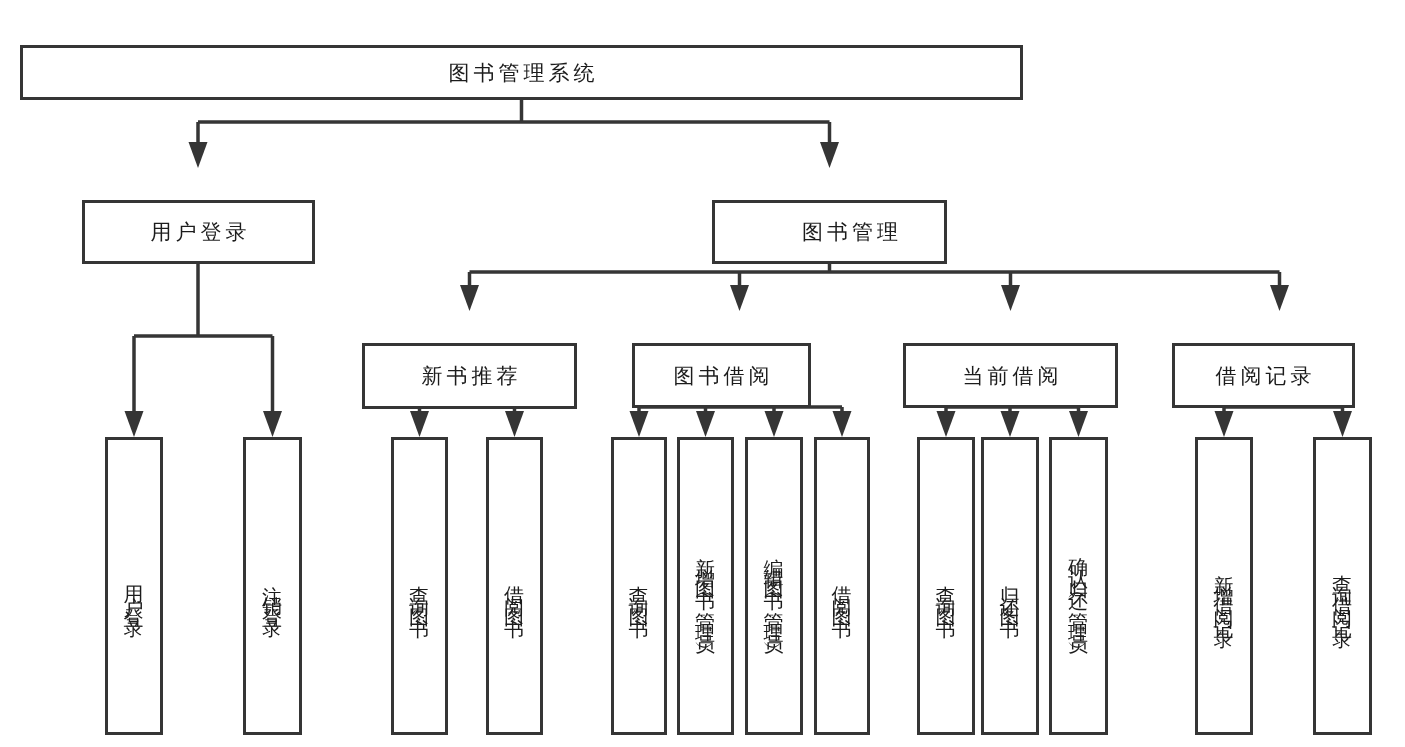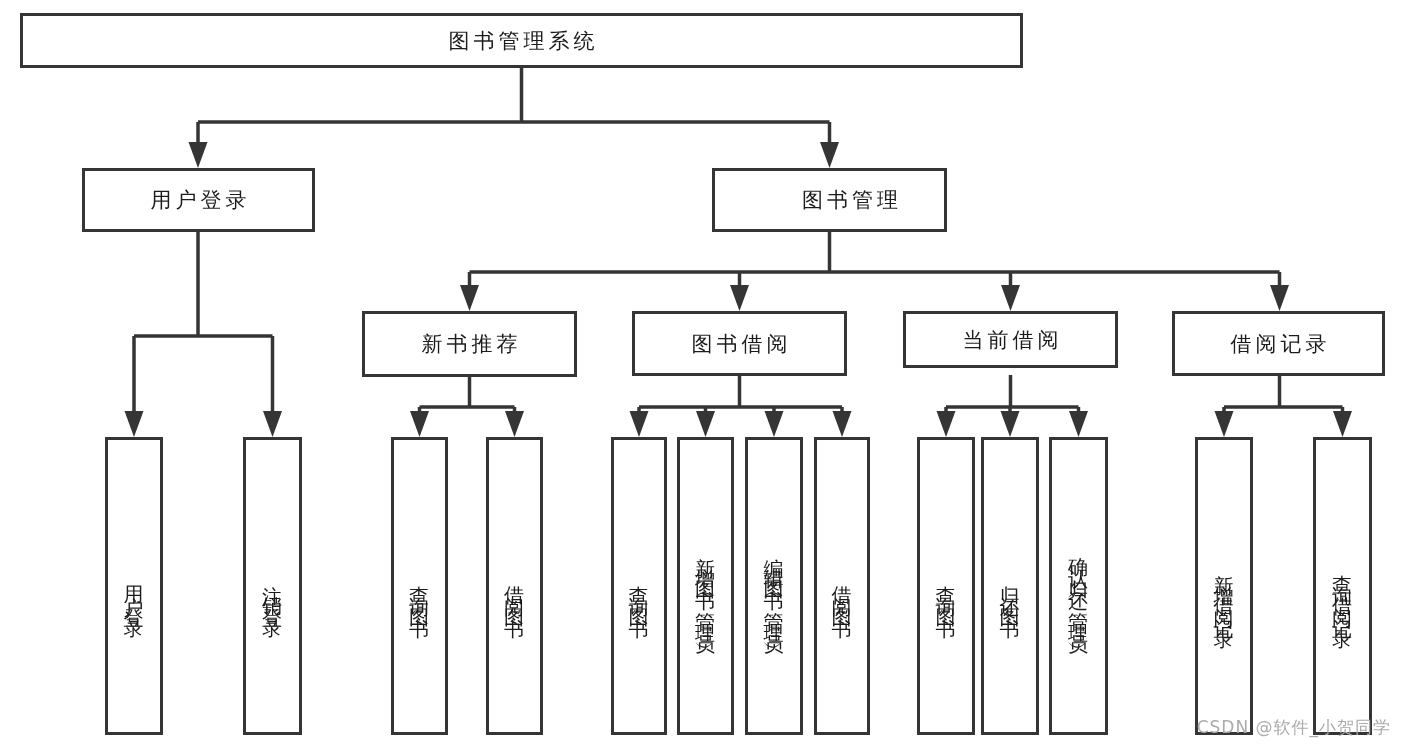--- a/index.html
+++ b/index.html
@@ -25,20 +25,21 @@
     color: #1c1c1c;
     display: flex;
     align-items: center;
     justify-content: center;
   }
   .hbox {
     font-size: 21px;
     letter-spacing: 4px;
     white-space: nowrap;
     text-indent: 4px; 
+    margin-top: 32px;
   }
   .vbox span {
     display: block;
     writing-mode: vertical-rl;
     text-orientation: mixed;
     font-size: 20px;
     letter-spacing: 11px;
     line-height: 1;
     margin-top: 11px; 
   }
@@ -111,23 +112,23 @@
       <line x1="1342.5" y1="407" x2="1342.5" y2="417" stroke="#353535" stroke-width="3.5"></line>
       <polygon points="1333,411 1352,411 1342.5,437" fill="#353535"></polygon>
     </svg>
 
   <div class="node hbox" style="left:20px; top:13px; width:1003px; height:55px;">图书管理系统</div>
 
   <div class="node hbox" style="left:82px; top:168px; width:233px; height:64px;">用户登录</div>
   <div class="node hbox" style="left:712px; top:168px; width:235px; height:64px;padding-left:41px;">图书管理</div>
 
   <div class="node hbox" style="left:362px; top:311px; width:215px; height:66px;">新书推荐</div>
-  <div class="node hbox" style="left:632px; top:311px; width:215px; height:65px;">图书借阅</div>
-  <div class="node hbox" style="left:903px; top:311px; width:215px; height:57px;">当前借阅</div>
-  <div class="node hbox" style="left:1172px; top:311px; width:213px; height:65px;">借阅记录</div>
+  <div class="node hbox" style="left:632px; top:311px; width:179px; height:65px;">图书借阅</div>
+  <div class="node hbox" style="left:903px; top:311px; width:215px; height:65px;">当前借阅</div>
+  <div class="node hbox" style="left:1172px; top:311px; width:183px; height:65px;">借阅记录</div>
 
   <div class="node vbox" style="left:105px; top:437px; width:58px; height:298px;">
     <span>用户登录</span>
   </div>
   <div class="node vbox" style="left:243px; top:437px; width:59px; height:298px;">
     <span>注销登录</span>
   </div>
 
   <div class="node vbox" style="left:391px; top:437px; width:57px; height:298px;">
     <span>查询图书</span>
@@ -159,14 +160,13 @@
     <span>确认归还（管理员）</span>
   </div>
 
   <div class="node vbox" style="left:1195px; top:437px; width:58px; height:298px;">
     <span>新增借阅记录</span>
   </div>
   <div class="node vbox" style="left:1313px; top:437px; width:59px; height:298px;">
     <span>查询借阅记录</span>
   </div>
 
-  <div class="watermark">CSDN @软件_小贺同学</div>
 </div>
 
 </body></html>

